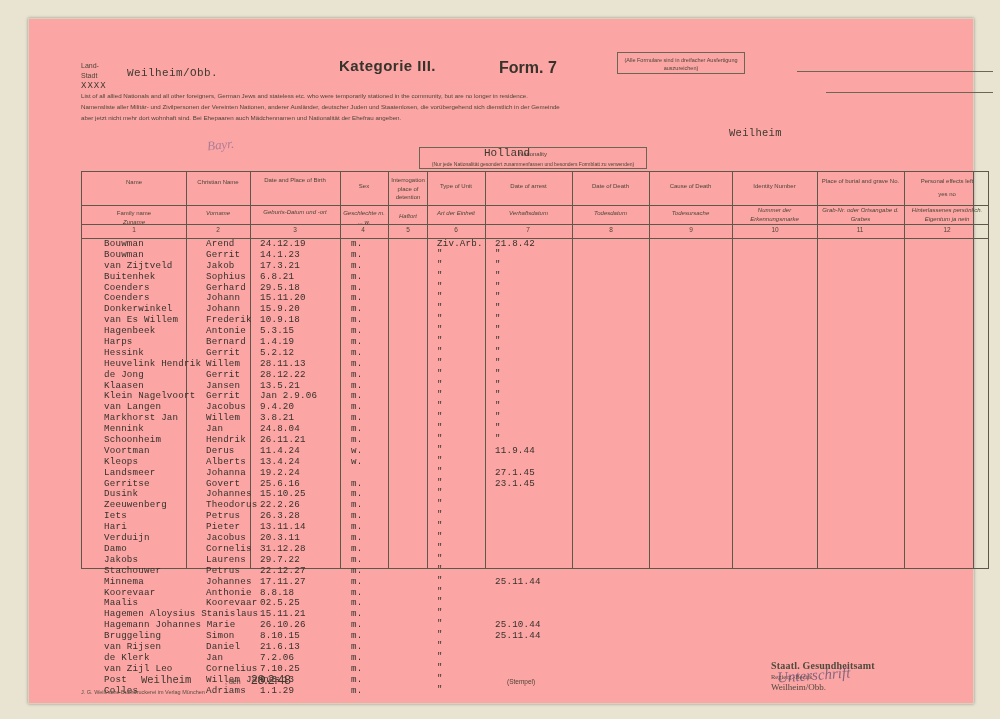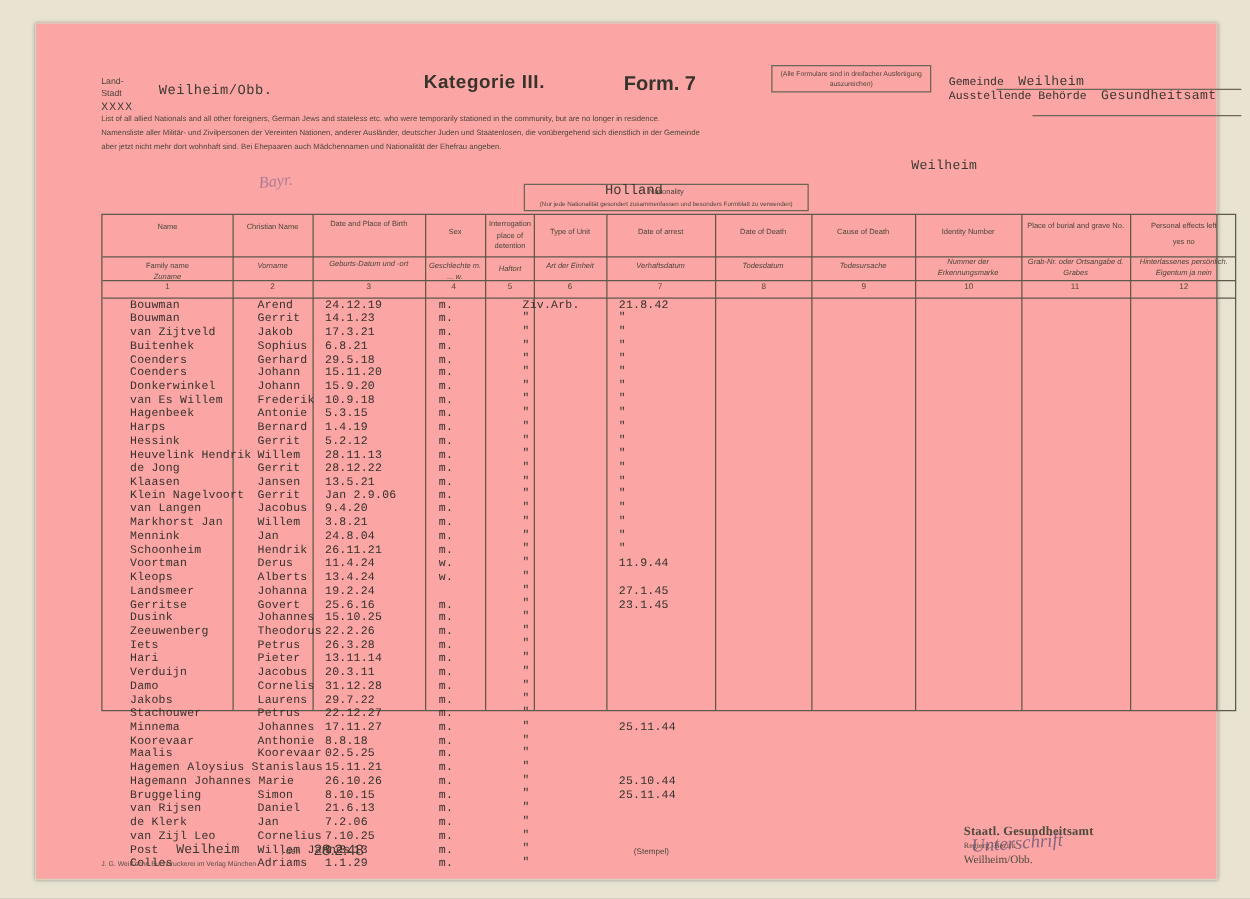--- a/index.html
+++ b/index.html
@@ -209,21 +209,21 @@
   }
   .c {
     position: absolute;
     top: 0;
     letter-spacing: .2px;
   }
   .c-sur  { left: 22px; }
   .c-chr  { left: 124px; }
   .c-dob  { left: 178px; }
   .c-sex  { left: 269px; }
-  .c-type { left: 336px; }
+  .c-type { left: 355px; }
   .c-arr  { left: 413px; }
   .ditto { font-size: 9px; }
   
   .foot-weilheim {
     position: absolute;
     left: 112px; top: 655px;
     font-family: "Liberation Mono", monospace;
     font-size: 10.5px;
     color: #3c3a2e;
   }
@@ -284,30 +284,20 @@
       <span class="lbl">Land-</span>
       <span class="lbl">Stadt</span>
     </div>
     <div class="hdr-town">Weilheim/Obb.</div>
     <div class="hdr-xxxx">XXXX</div>
 
     <div class="kategorie">Kategorie III.</div>
     <div class="formnr">Form. 7</div>
     <div class="note-box">(Alle Formulare sind in dreifacher Ausfertigung  auszureichen)</div>
 
-    <div class="hdr-right">
-      <div class="row">
-        <span>Gemeinde</span>
-        <span class="val">Weilheim</span>
-      </div>
-      <div class="row">
-        <span>Ausstellende Behörde</span>
-        <span class="val">Gesundheitsamt</span>
-      </div>
-    </div>
     <div class="rule-1"></div>
     <div class="rule-2"></div>
     <div class="hdr-weilheim3">Weilheim</div>
 
     <div class="para">
       <span>List of all allied Nationals and all other foreigners, German Jews and stateless etc. who were temporarily stationed in the community, but are no longer in residence.</span>
       <span class="l2">Namensliste aller Militär- und Zivilpersonen der Vereinten Nationen, anderer Ausländer, deutscher Juden und Staatenlosen, die vorübergehend sich dienstlich in der Gemeinde</span>
       <span class="l3">aber jetzt nicht mehr dort wohnhaft sind. Bei Ehepaaren auch Mädchennamen und Nationalität der Ehefrau angeben.</span>
     </div>
 

